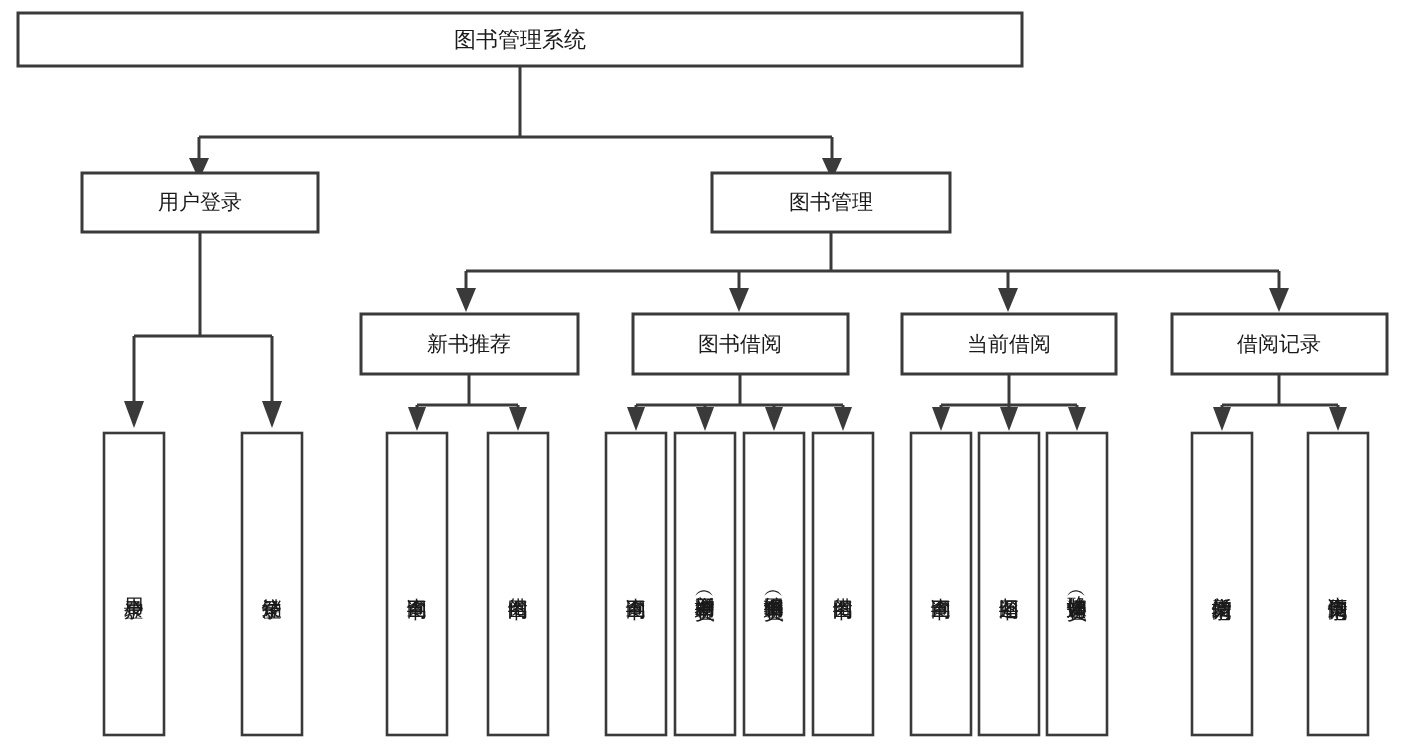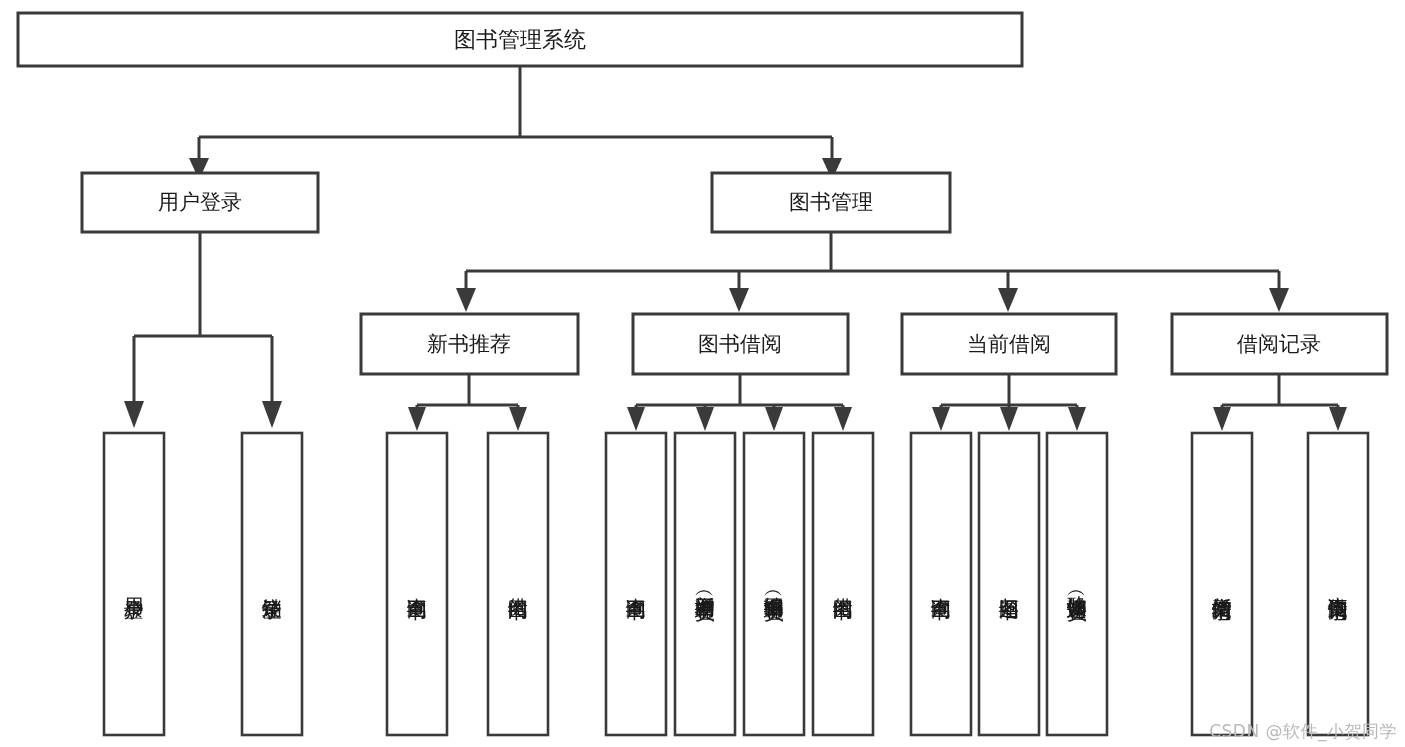--- a/index.html
+++ b/index.html
@@ -273,15 +273,14 @@
   <div class="vlabel" style="left:744px; top:433px; width:60px; height:302px;">编辑图书（管理员）</div>
   <div class="vlabel" style="left:813px; top:433px; width:60px; height:302px;">借阅图书</div>
 
   <div class="vlabel" style="left:911px; top:433px; width:60px; height:302px;">查询图书</div>
   <div class="vlabel" style="left:979px; top:433px; width:60px; height:302px;">归还图书</div>
   <div class="vlabel" style="left:1047px; top:433px; width:60px; height:302px;">确认归还（管理员）</div>
 
   <div class="vlabel" style="left:1192px; top:433px; width:60px; height:302px;">新增借阅记录</div>
   <div class="vlabel" style="left:1308px; top:433px; width:60px; height:302px;">查询借阅记录</div>
 
-  <div class="watermark">CSDN @软件_小贺同学</div>
 
 </div>
 
 </body></html>

